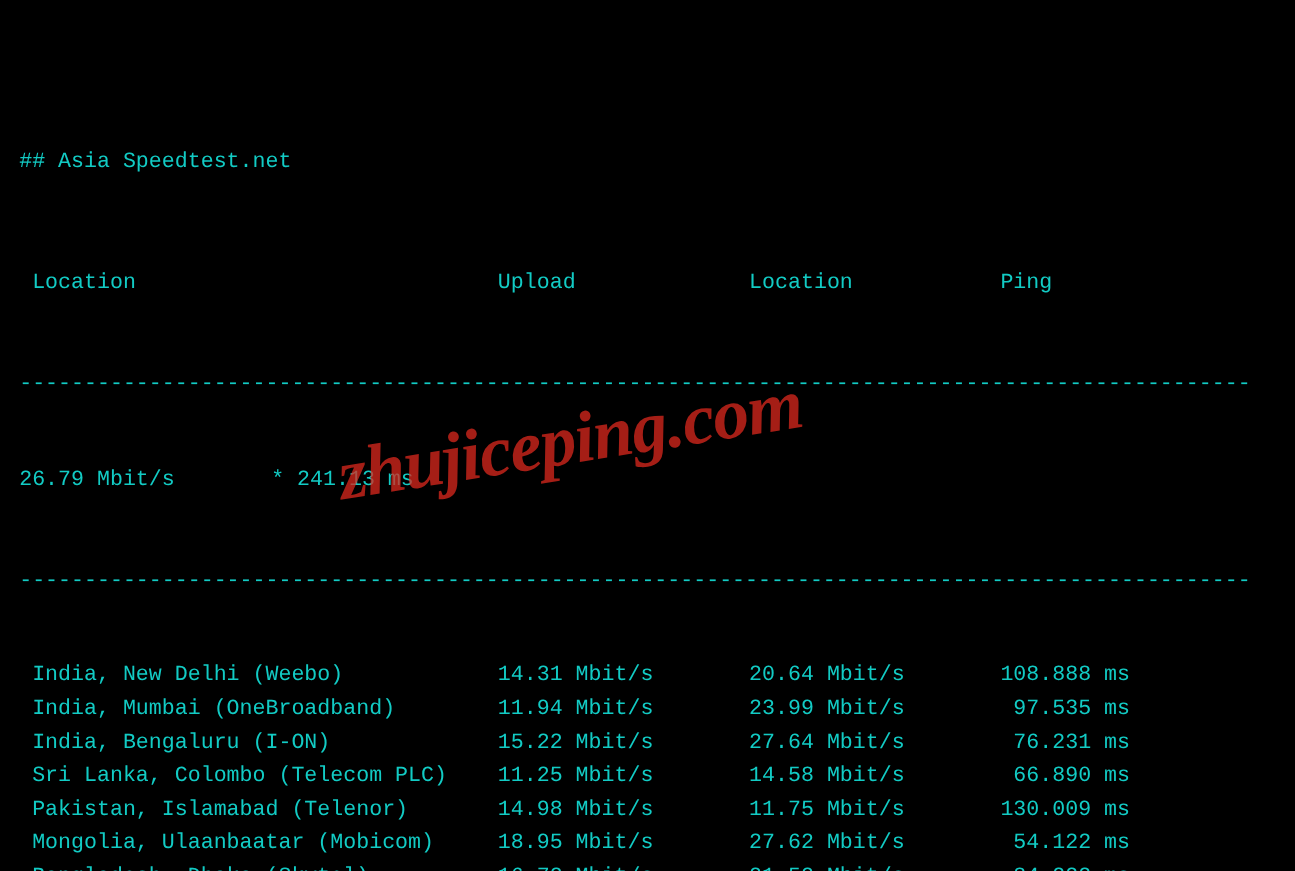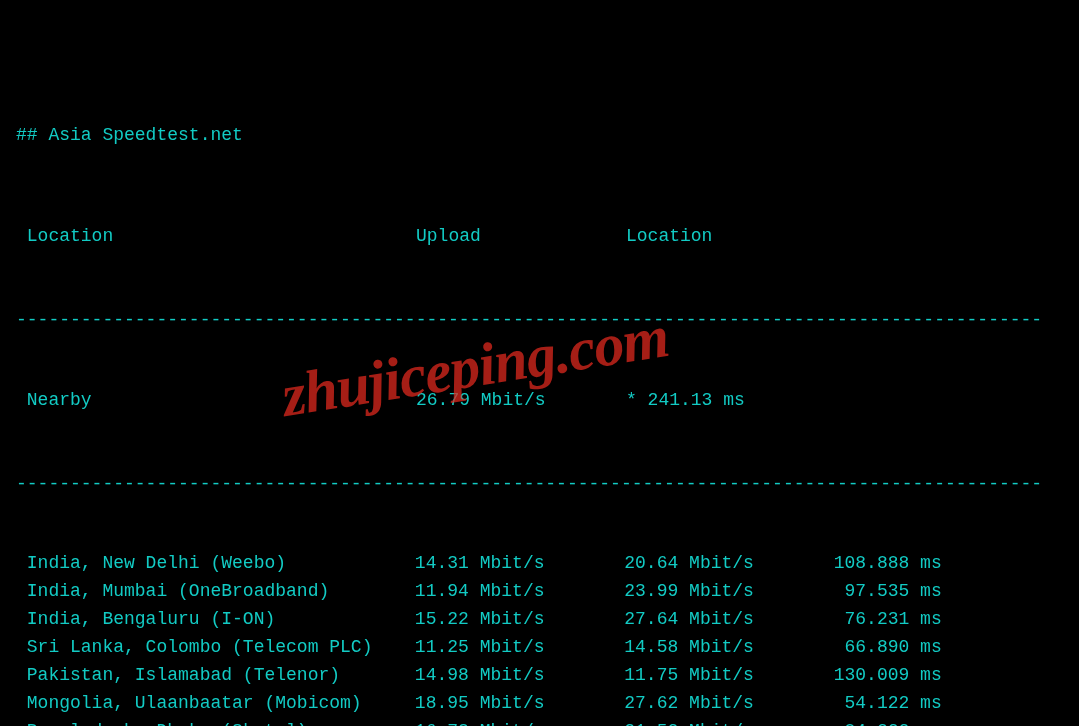--- a/index.html
+++ b/index.html
@@ -52,26 +52,26 @@
 <body>
 
 
 
 <div class="title">## Asia Speedtest.net</div>
 
 <div class="row">
   <div class="col-loc"> Location</div>
   <div class="col-up">Upload</div>
   <div class="col-down">Location</div>
+  <div class="col-ping">Ping</div>
 </div>
 
 <div class="sep">-----------------------------------------------------------------------------------------------</div>
 
 <div class="row">
-  <div class="col-loc"> Nearby</div>
   <div class="col-down">26.79 Mbit/s</div>
   <div class="col-ping">* 241.13 ms</div>
 </div>
 
 <div class="sep">-----------------------------------------------------------------------------------------------</div>
 
 <div id="rows-container"><div class="row"><div class="col-loc"> India, New Delhi (Weebo)</div><div class="col-up">14.31 Mbit/s</div><div class="col-down">20.64 Mbit/s</div><div class="col-ping">108.888 ms</div></div><div class="row"><div class="col-loc"> India, Mumbai (OneBroadband)</div><div class="col-up">11.94 Mbit/s</div><div class="col-down">23.99 Mbit/s</div><div class="col-ping"> 97.535 ms</div></div><div class="row"><div class="col-loc"> India, Bengaluru (I-ON)</div><div class="col-up">15.22 Mbit/s</div><div class="col-down">27.64 Mbit/s</div><div class="col-ping"> 76.231 ms</div></div><div class="row"><div class="col-loc"> Sri Lanka, Colombo (Telecom PLC)</div><div class="col-up">11.25 Mbit/s</div><div class="col-down">14.58 Mbit/s</div><div class="col-ping"> 66.890 ms</div></div><div class="row"><div class="col-loc"> Pakistan, Islamabad (Telenor)</div><div class="col-up">14.98 Mbit/s</div><div class="col-down">11.75 Mbit/s</div><div class="col-ping">130.009 ms</div></div><div class="row"><div class="col-loc"> Mongolia, Ulaanbaatar (Mobicom)</div><div class="col-up">18.95 Mbit/s</div><div class="col-down">27.62 Mbit/s</div><div class="col-ping"> 54.122 ms</div></div><div class="row"><div class="col-loc"> Bangladesh, Dhaka (Skytel)</div><div class="col-up">16.73 Mbit/s</div><div class="col-down">21.52 Mbit/s</div><div class="col-ping"> 84.222 ms</div></div></div>
 
 
 

